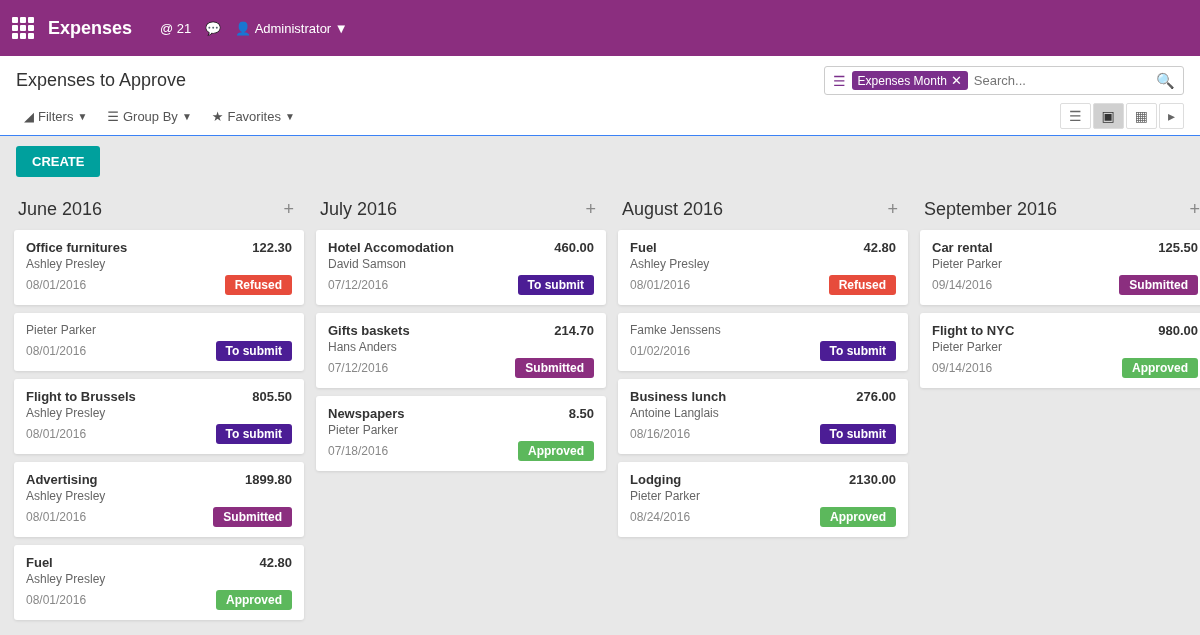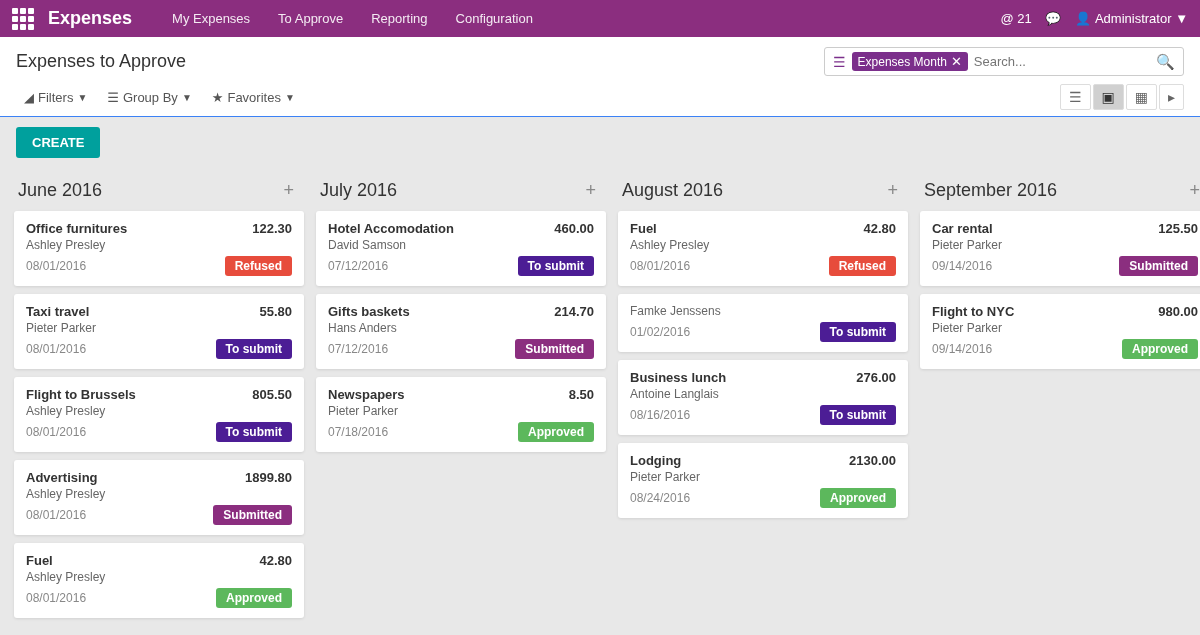--- a/index.html
+++ b/index.html
@@ -4,21 +4,21 @@
   <style>
     * { box-sizing: border-box; margin: 0; padding: 0; }
     body { font-family: Arial, sans-serif; font-size: 13px; background: #f0f0f0; color: #333; }
 
     
     .topbar {
       background: #8B2E7F;
       color: white;
       display: flex;
       align-items: center;
-      height: 37px;
+      height: 56px;
       padding: 0 12px;
       gap: 8px;
     }
     .topbar-grid-icon {
       display: grid;
       grid-template-columns: repeat(3,6px);
       gap: 2px;
       margin-right: 6px;
     }
     .topbar-grid-icon span {
@@ -268,26 +268,20 @@
       <span></span>
       <span></span>
     <span></span>
       <span></span>
       <span></span>
     <span></span>
       <span></span>
       <span></span>
   </div>
   <span class="topbar-title">Expenses</span>
-  <nav class="topbar-nav">
-    <a>My Expenses</a>
-    <a>To Approve</a>
-    <a>Reporting</a>
-    <a>Configuration</a>
-  </nav>
   <div class="topbar-right">
     <span>@ 21</span>
     <span>💬</span>
     <span>
       👤 <span>Administrator</span> ▼
     </span>
   </div>
 </div>
 
 <div class="subheader">
@@ -346,24 +340,20 @@
         <span class="card-title">Office furnitures</span>
         <span class="card-amount">122.30</span>
       </div>
       <div class="card-person">Ashley Presley</div>
       <div class="card-bottom">
         <span class="card-date">08/01/2016</span>
         <span class="badge badge-refused">Refused</span>
       </div>
     </div>
         <div class="kanban-card">
-      <div class="card-top">
-        <span class="card-title">Taxi travel</span>
-        <span class="card-amount">55.80</span>
-      </div>
       <div class="card-person">Pieter Parker</div>
       <div class="card-bottom">
         <span class="card-date">08/01/2016</span>
         <span class="badge badge-to-submit">To submit</span>
       </div>
     </div>
         <div class="kanban-card">
       <div class="card-top">
         <span class="card-title">Flight to Brussels</span>
         <span class="card-amount">805.50</span>

